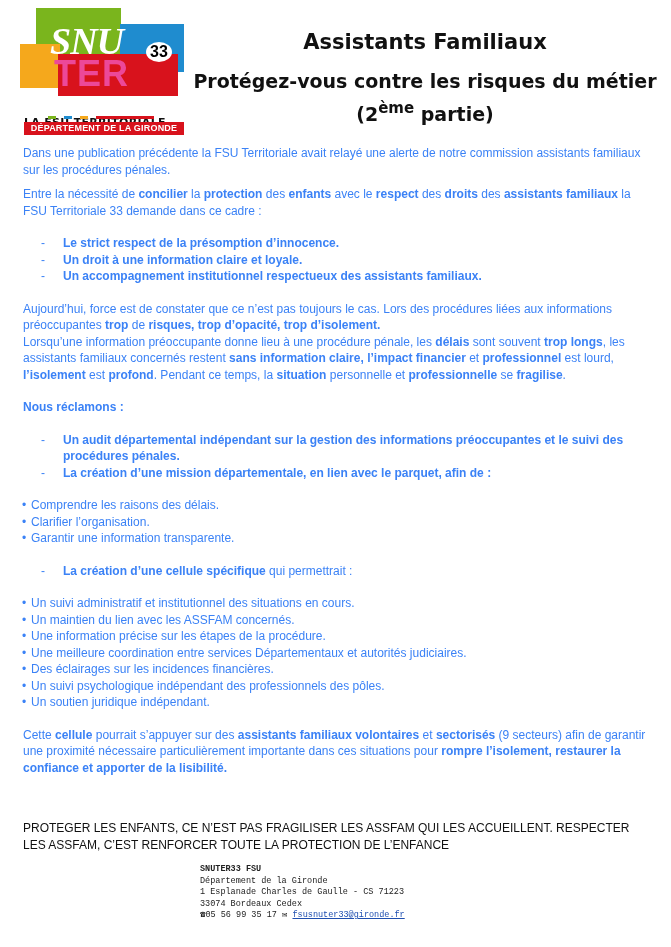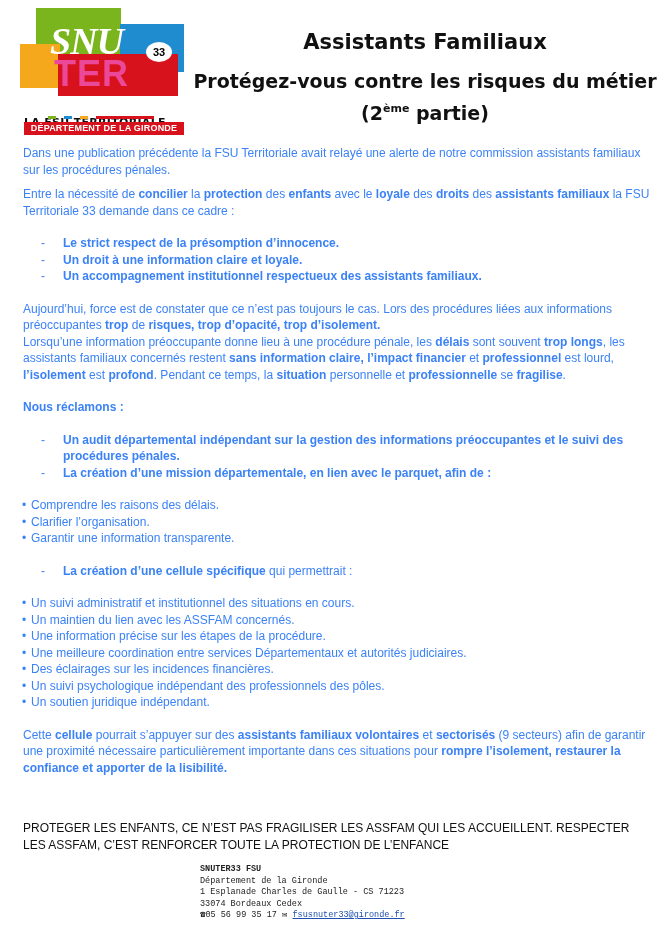--- a/index.html
+++ b/index.html
@@ -7,37 +7,37 @@
     body { position: relative; font-family: "Liberation Sans", sans-serif; color: #111; }
 
     
     .logo { position: absolute; left: 20px; top: 8px; width: 168px; height: 128px; }
     .logo .blk { position: absolute; }
     .logo .green { left: 16px; top: 0; width: 85px; height: 52px; background: #7ab51d; }
     .logo .blue { left: 100px; top: 16px; width: 64px; height: 48px; background: #1f8ccf; }
     .logo .orange { left: 0; top: 36px; width: 40px; height: 44px; background: #f5a81c; }
     .logo .red { left: 38px; top: 46px; width: 120px; height: 42px; background: #d8121c; }
     .logo .snu { position: absolute; left: 30px; top: 14px; font-family: "Liberation Serif", serif; font-style: italic; font-weight: bold; font-size: 38px; color: #ffffff; letter-spacing: -1px; line-height: 1; }
-    .logo .badge33 { position: absolute; left: 126px; top: 34px; width: 26px; height: 20px; border-radius: 50%; background: #ffffff; color: #000; font-weight: bold; font-size: 11px; text-align: center; line-height: 20px; font-family: "Liberation Sans", sans-serif; }
+    .logo .badge33 { position: absolute; left: 126px; top: 34px; width: 26px; height: 20px; border-radius: 50%; background: #ffffff; color: #000; font-weight: bold; font-size: 16px; text-align: center; line-height: 20px; font-family: "Liberation Sans", sans-serif; }
     .logo .ter { position: absolute; left: 34px; top: 48px; font-family: "Liberation Sans", sans-serif; font-weight: bold; font-size: 36px; color: #ec4899; letter-spacing: 1px; line-height: 1; }
     .logo .fsu { position: absolute; left: 4px; top: 108px; font-family: "DejaVu Sans", sans-serif; font-weight: bold; font-size: 11px; color: #111; letter-spacing: 0.3px; white-space: nowrap; }
     .logo .dots { position: absolute; left: 28px; top: 108px; height: 3px; width: 140px; }
     .logo .dots span { position: absolute; top: 0; height: 3px; }
     .logo .dots .d1 { left: 0; width: 8px; background: #7ab51d; }
     .logo .dots .d2 { left: 16px; width: 8px; background: #1f8ccf; }
     .logo .dots .d3 { left: 32px; width: 8px; background: #f5a81c; }
     .logo .dots .d4 { left: 48px; width: 58px; background: #d8121c; }
     .logo .dept { position: absolute; left: 4px; top: 114px; width: 160px; height: 13px; background: #d8121c; color: #fff; font-weight: bold; font-size: 9px; text-align: center; line-height: 13px; letter-spacing: 0.2px; white-space: nowrap; font-family: "Liberation Sans", sans-serif; }
 
     
     .title-block { position: absolute; left: 190px; top: 28px; width: 470px; text-align: center; font-family: "DejaVu Sans", sans-serif; font-weight: bold; color: #111; }
     .title-block .t1 { font-size: 21px; line-height: 28px; }
     .title-block .t2 { font-size: 19px; line-height: 27px; margin-top: 12px; }
     .title-block .t3 { font-size: 19px; line-height: 27px; }
-    .title-block sup { font-size: 11px; vertical-align: 8px; }
+    .title-block sup { font-size: 15px; vertical-align: 8px; }
 
     
     .body { position: absolute; left: 23px; top: 145px; width: 630px; font-family: "Liberation Sans Narrow", "Liberation Sans", sans-serif; font-size: 12px; line-height: 16.5px; color: #3b82f6; }
     .body p { margin: 0; }
     .b { font-weight: bold; }
     .gap-s { height: 8px; }
     .gap-m { height: 16px; }
     .dash-list { list-style: none; margin: 0; padding: 0; }
     .dash-list li { position: relative; padding-left: 40px; font-weight: bold; }
     .dash-list li::before { content: "-"; position: absolute; left: 18px; top: 0; font-weight: normal; }
@@ -76,21 +76,21 @@
 
 <div class="title-block">
   <div class="t1">Assistants Familiaux</div>
   <div class="t2">Protégez-vous contre les risques du métier</div>
   <div class="t3"><span>(2</span><sup>ème</sup><span> partie)</span></div>
 </div>
 
 <div class="body">
   <p>Dans une publication précédente la FSU Territoriale avait relayé une alerte de notre commission assistants familiaux sur les procédures pénales.</p>
   <div class="gap-s"></div>
-  <p><span>Entre la nécessité de </span><span class="b">concilier</span><span> la </span><span class="b">protection</span><span> des </span><span class="b">enfants</span><span> avec le </span><span class="b">loyale</span><span> des </span><span class="b">droits</span><span> des </span><span class="b">assistants familiaux</span><span> la FSU Territoriale 33 demande dans ce cadre :</span></p>
+  <p><span>Entre la nécessité de </span><span class="b">concilier</span><span> la </span><span class="b">protection</span><span> des </span><span class="b">enfants</span><span> avec le </span><span class="b">respect</span><span> des </span><span class="b">droits</span><span> des </span><span class="b">assistants familiaux</span><span> la FSU Territoriale 33 demande dans ce cadre :</span></p>
   <div class="gap-m"></div>
   <ul class="dash-list">
       <li>Le strict respect de la présomption d’innocence.</li>
       <li>Un droit à une information claire et loyale.</li>
       <li>Un accompagnement institutionnel respectueux des assistants familiaux.</li>
     </ul>
   <div class="gap-m"></div>
   <p><span>Aujourd’hui, force est de constater que ce n’est pas toujours le cas. Lors des procédures liées aux informations préoccupantes </span><span class="b">trop</span><span> de </span><span class="b">risques, trop d’opacité, trop d’isolement.</span></p>
   <p><span>Lorsqu’une information préoccupante donne lieu à une procédure pénale, les </span><span class="b">délais</span><span> sont souvent </span><span class="b">trop longs</span><span>, les assistants familiaux concernés restent </span><span class="b">sans information claire, l’impact financier</span><span> et </span><span class="b">professionnel</span><span> est lourd, </span><span class="b">l’isolement</span><span> est </span><span class="b">profond</span><span>. Pendant ce temps, la </span><span class="b">situation</span><span> personnelle et </span><span class="b">professionnelle</span><span> se </span><span class="b">fragilise</span><span>.</span></p>
   <div class="gap-m"></div>

